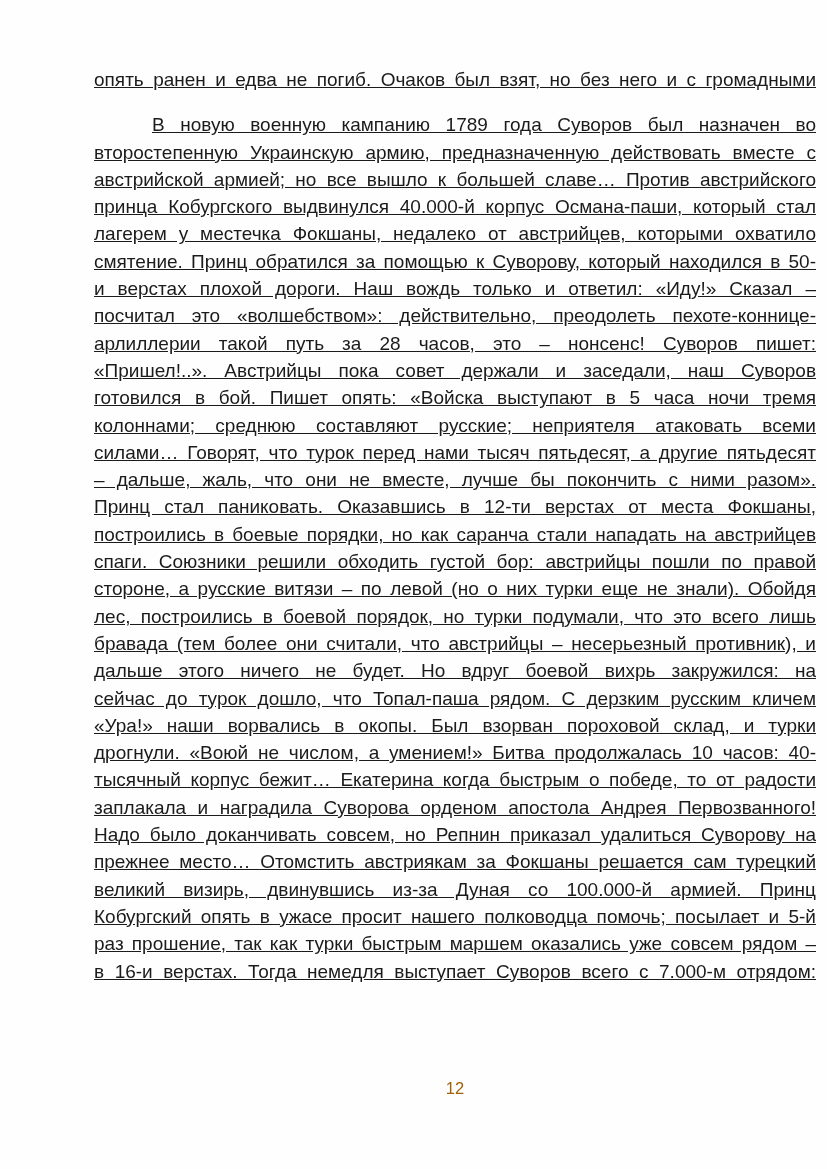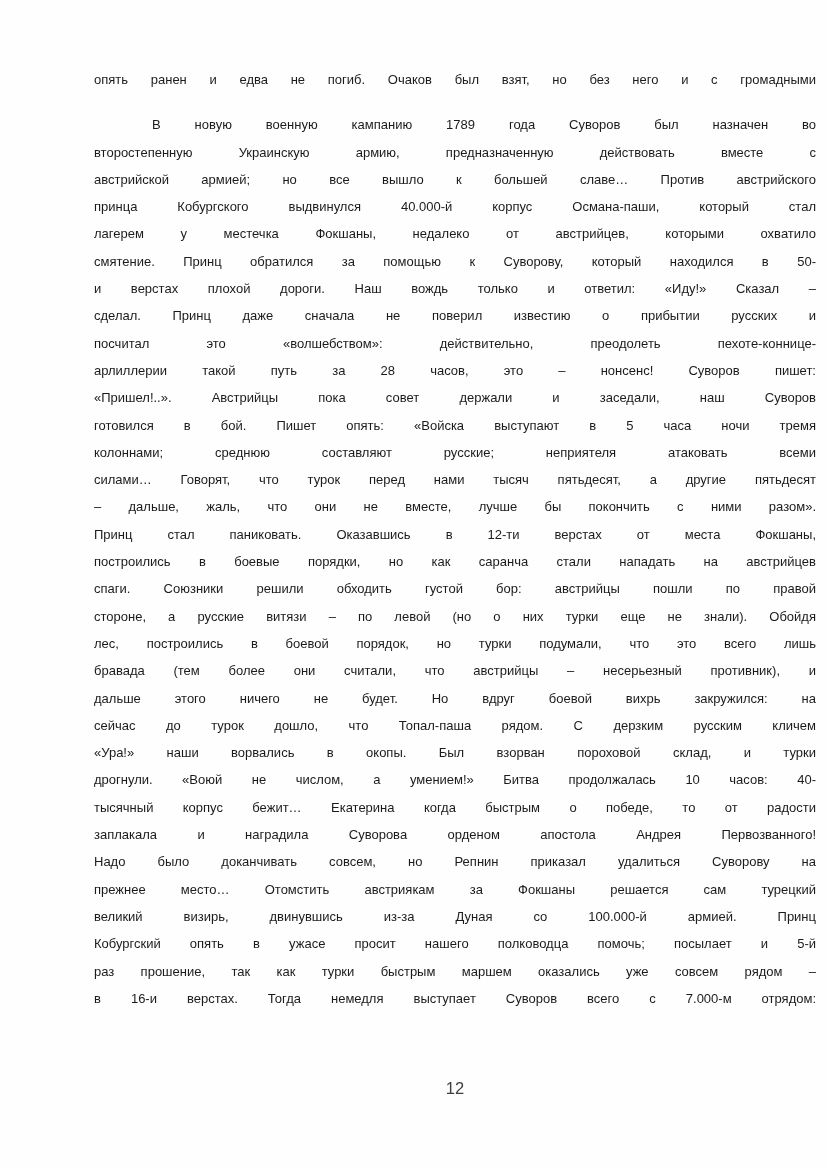--- a/index.html
+++ b/index.html
@@ -15,57 +15,57 @@
     color: #1b1b1b;
     overflow: hidden;
   }
   .content {
     position: absolute;
     left: 94px; top: 66px; width: 722px;
   }
   .para { margin: 0 0 18px 0; }
   .para:last-child { margin-bottom: 12px; }
   .line {
-    font-size: 13px;
+    font-size: 19px;
     line-height: 27.3px;
     height: 27.3px;
     overflow: hidden;
     text-align: justify;
     text-align-last: justify;
     word-spacing: 0.5px;
+    text-decoration: underline;
   }
   .line.last { text-align-last: left; }
   .line.indent { text-indent: 58px; }
   .footer {
     position: absolute;
     left: 94px; top: 1079px; width: 722px;
     text-align: center;
     font-size: 16.5px;
-    color: #404040;
+    color: #a16207;
   }
 </style>
 </head>
 <body>
 
 <div class="page">
   <div class="content">
 
     <div class="para">
       <div class="line">опять ранен и едва не погиб. Очаков был взят, но без него и с громадными</div>
     </div>
 
     <div class="para">
       <div class="line indent">В новую военную кампанию 1789 года Суворов был назначен во</div>
       <div class="line">второстепенную Украинскую армию, предназначенную действовать вместе с</div>
       <div class="line">австрийской армией; но все вышло к большей славе… Против австрийского</div>
       <div class="line">принца Кобургского выдвинулся 40.000-й корпус Османа-паши, который стал</div>
       <div class="line">лагерем у местечка Фокшаны, недалеко от австрийцев, которыми охватило</div>
       <div class="line">смятение. Принц обратился за помощью к Суворову, который находился в 50-</div>
       <div class="line">и верстах плохой дороги. Наш вождь только и ответил: «Иду!» Сказал –</div>
-      <div class="line">сделал. Принц даже сначала не поверил известию о прибытии русских и</div>
       <div class="line">посчитал это «волшебством»: действительно, преодолеть пехоте-коннице-</div>
       <div class="line">арлиллерии такой путь за 28 часов, это – нонсенс! Суворов пишет:</div>
       <div class="line">«Пришел!..». Австрийцы пока совет держали и заседали, наш Суворов</div>
       <div class="line">готовился в бой. Пишет опять: «Войска выступают в 5 часа ночи тремя</div>
       <div class="line">колоннами; среднюю составляют русские; неприятеля атаковать всеми</div>
       <div class="line">силами… Говорят, что турок перед нами тысяч пятьдесят, а другие пятьдесят</div>
       <div class="line">– дальше, жаль, что они не вместе, лучше бы покончить с ними разом».</div>
       <div class="line">Принц стал паниковать. Оказавшись в 12-ти верстах от места Фокшаны,</div>
       <div class="line">построились в боевые порядки, но как саранча стали нападать на австрийцев</div>
       <div class="line">спаги. Союзники решили обходить густой бор: австрийцы пошли по правой</div>

